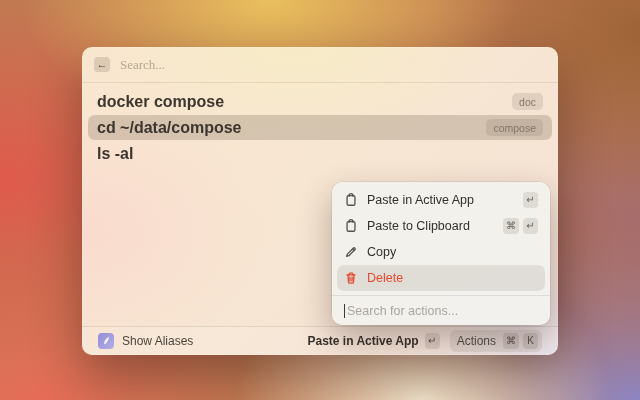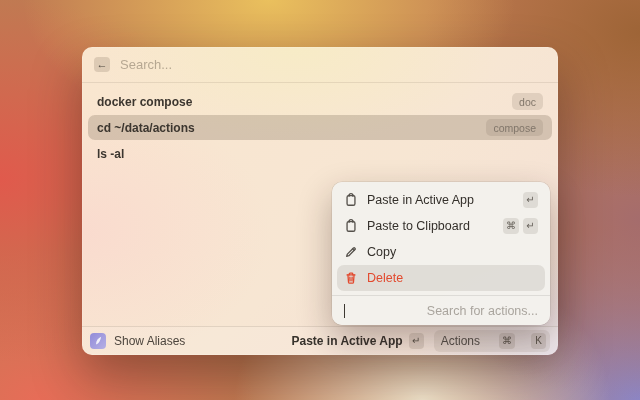--- a/index.html
+++ b/index.html
@@ -36,56 +36,56 @@
     padding:0 12px; border-bottom:1px solid rgba(100,85,70,0.13);
   }
   .back-btn {
     width:16px; height:15px; border-radius:4px; flex:0 0 auto;
     background:rgba(125,105,88,0.22); color:#4a443c;
     display:flex; align-items:center; justify-content:center;
     font-size:11px; line-height:1; cursor:default;
   }
   .search-input {
     border:none; outline:none; background:transparent; flex:1;
-    font-family:Liberation Sans, sans-serif; font-size:13px; color:#3f3931;
+    font-family:Liberation Serif, serif; font-size:13px; color:#3f3931;
   }
   .search-input::placeholder { color:rgba(100,88,74,0.45); }
 
   .list { flex:1; padding:6px 6px 0 6px; }
   .row {
     height:25px; display:flex; align-items:center; gap:8px;
     padding:0 9px; border-radius:7px; margin-bottom:1px;
   }
   .row.selected { background:rgba(133,115,95,0.30); }
-  .row-label { font-size:12px; font-weight:600; color:#3c362f; white-space:nowrap; }
+  .row-label { font-size:16px; font-weight:600; color:#3c362f; white-space:nowrap; }
   .row-tag {
     margin-left:auto; font-size:10.5px; color:#81766a;
     background:rgba(130,110,92,0.18); border-radius:5px; padding:2.5px 7px;
     white-space:nowrap;
   }
 
   .footer {
     flex:0 0 29px; display:flex; align-items:center; gap:8px;
-    padding:0 8px; border-top:1px solid rgba(100,85,70,0.15);
+    padding:0 16px; border-top:1px solid rgba(100,85,70,0.15);
     background:rgba(255,255,255,0.10);
   }
   .app-icon { width:16px; height:16px; border-radius:4px; flex:0 0 auto;
     background:linear-gradient(135deg,#928bd8,#b5b0e5);
     display:flex; align-items:center; justify-content:center; }
   .footer-app-label { font-size:12px; color:#4c453d; }
   .footer-right { margin-left:auto; display:flex; align-items:center; gap:6px; }
   .footer-primary { font-size:12px; font-weight:700; color:#38332d; }
   .key {
     min-width:15px; height:16px; padding:0 3px; border-radius:4px;
     background:rgba(115,100,85,0.18); color:#5b544b;
     display:flex; align-items:center; justify-content:center;
     font-size:10px; line-height:1;
   }
   .actions-group {
-    display:flex; align-items:center; gap:16px; margin-left:4px;
+    display:flex; align-items:center; gap:4px; margin-left:4px;
     padding:3px 4px 3px 7px; border-radius:6px; background:rgba(115,100,85,0.12);
   }
   .actions-group .label { font-size:12px; color:#55504a; margin-right:3px; }
 
   
   .menu {
     position:absolute; left:332px; top:182px; width:218px; z-index:5;
     background:rgba(243,241,237,0.98); border-radius:10px; padding:5px 5px 0 5px;
     box-shadow:0 14px 34px rgba(45,22,18,0.32), 0 0 0 0.5px rgba(0,0,0,0.12);
   }
@@ -99,41 +99,41 @@
   .menu-item .keys { margin-left:auto; display:flex; gap:4px; }
   .menu-item .key { background:rgba(75,62,50,0.12); color:#66615a; }
   .menu-item.danger { color:#e2492e; }
   .menu-item.danger .mi-icon svg { stroke:#e2492e; }
   .menu-item.selected { background:rgba(75,62,50,0.11); }
   .menu-divider { height:1px; background:rgba(0,0,0,0.09); margin:4px -5px 0 -5px; }
   .menu-search { display:flex; align-items:center; height:29px; padding:0 7px; }
   .caret { width:1px; height:14px; background:#3c3831; margin-right:2px; }
   .menu-search input {
     border:none; outline:none; background:transparent; width:100%;
-    font-family:"Liberation Sans", sans-serif; font-size:12.5px; color:#14532d;text-align:right;
+    font-family:"Liberation Sans", sans-serif; font-size:12.5px; color:#14532d;
   }
   .menu-search input::placeholder { color:rgba(95,88,78,0.5); }
 </style>
 </head>
 <body>
 
 <div class="window">
 
   <div class="search-bar">
     <div class="back-btn">←</div>
     <input class="search-input" type="text" placeholder="Search..." style="">
   </div>
 
   <div class="list">
     <div class="row">
       <span class="row-label">docker compose</span>
       <span class="row-tag">doc</span>
     </div>
     <div class="row selected">
-      <span class="row-label">cd ~/data/actions</span>
+      <span class="row-label">cd ~/data/compose</span>
       <span class="row-tag">compose</span>
     </div>
     <div class="row">
       <span class="row-label">ls -al</span>
     </div>
   </div>
 
   <div class="footer">
     <div class="app-icon">
       <svg width="16" height="16" viewBox="0 0 16 16">

